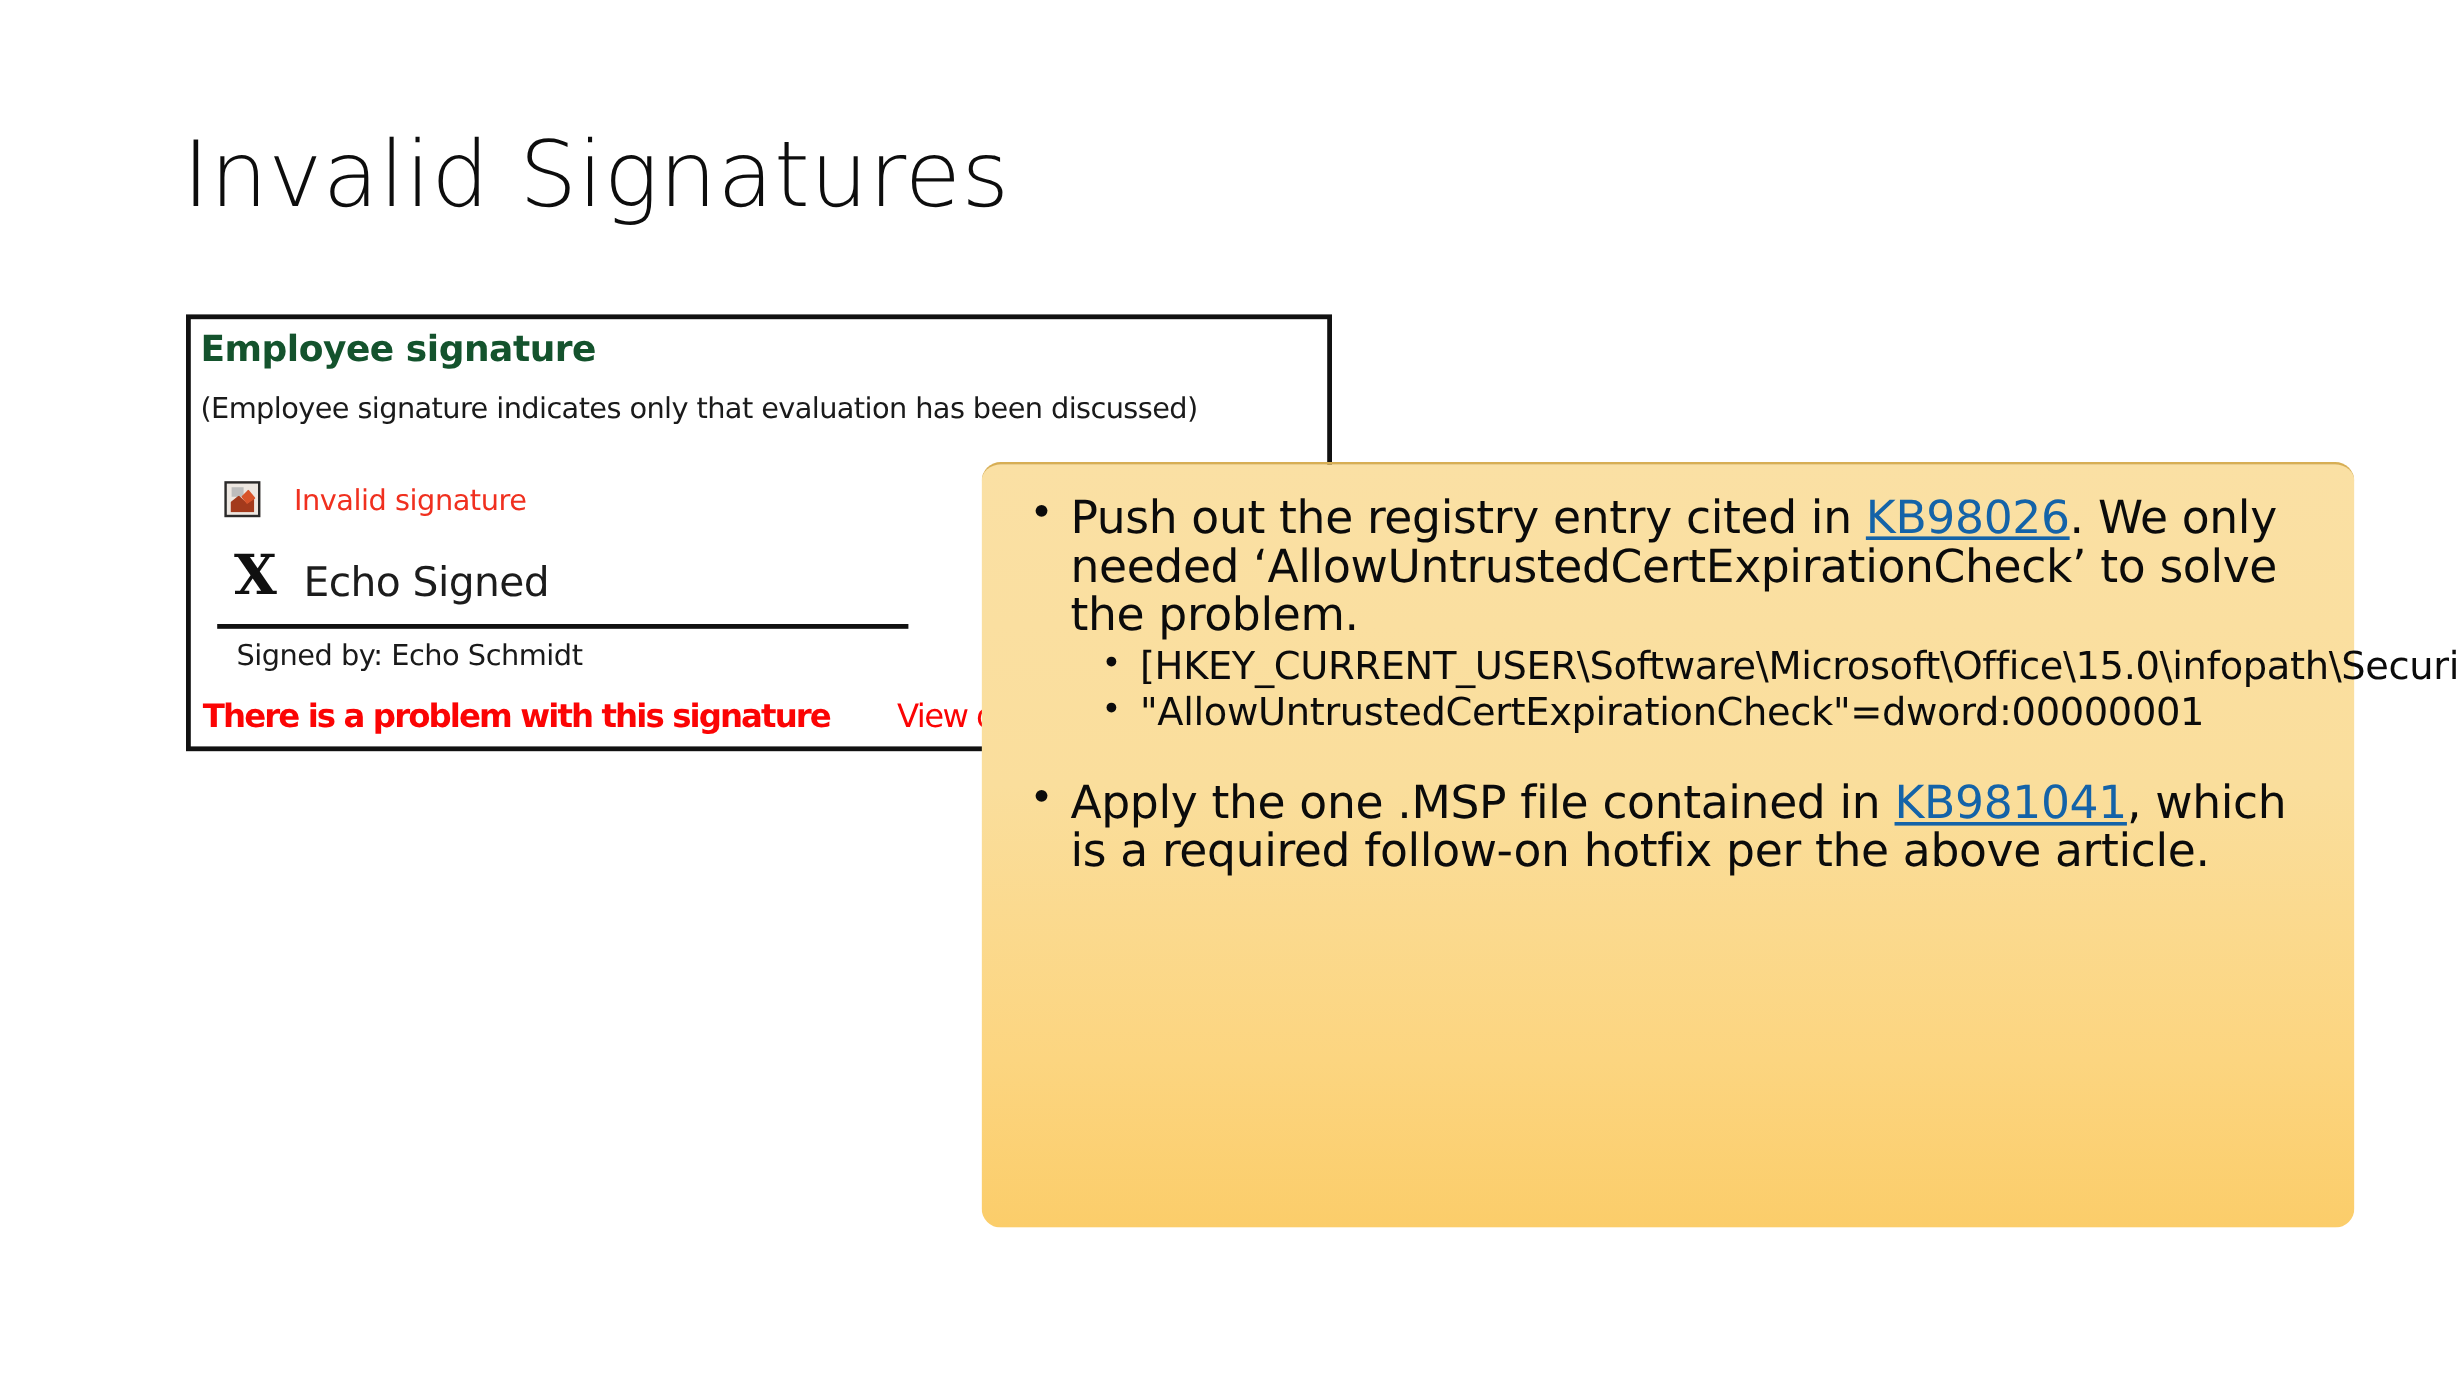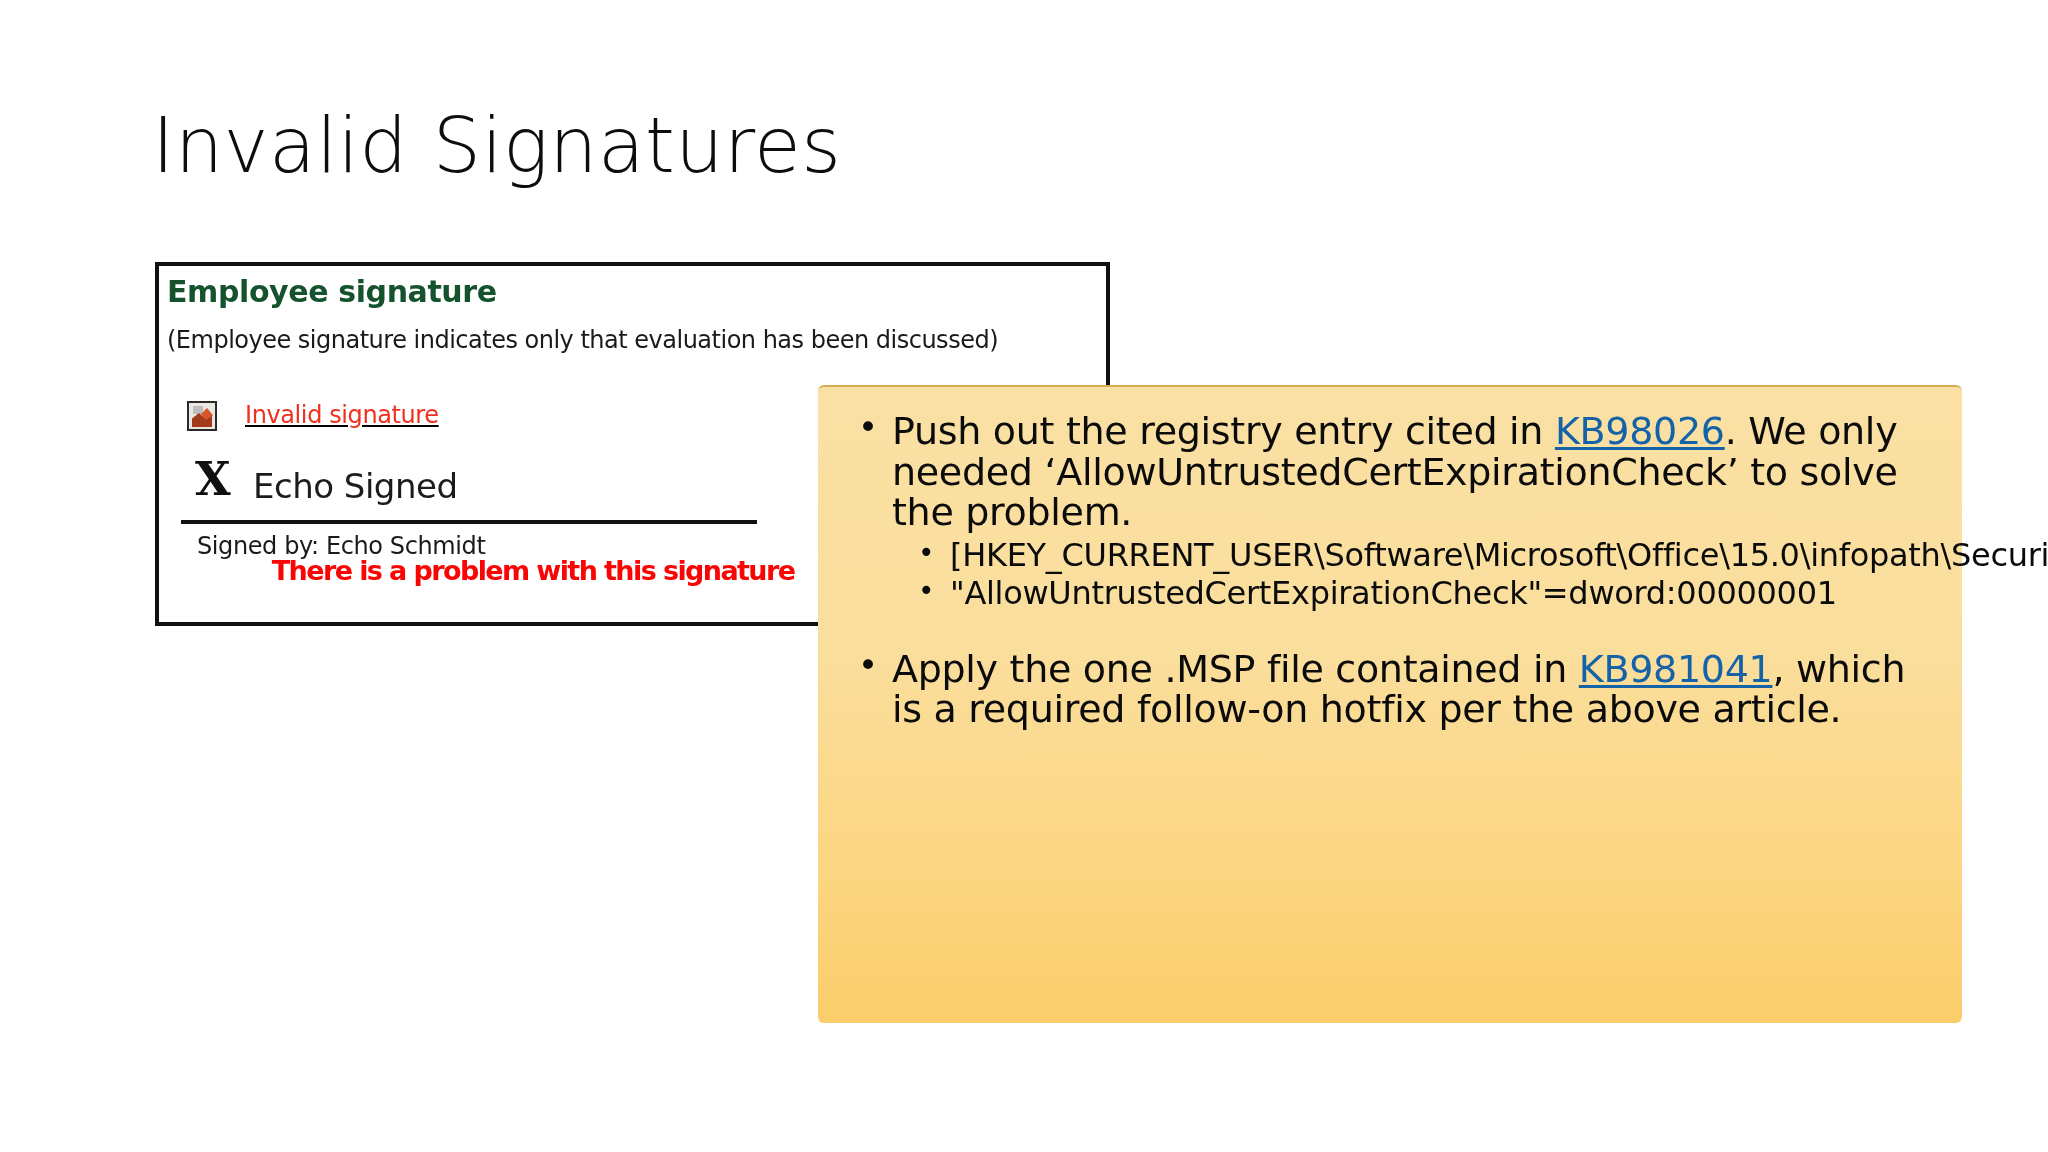--- a/index.html
+++ b/index.html
@@ -59,22 +59,21 @@
     font-weight: normal;
     color: #1a1a1a;
     letter-spacing: -0.5px;
     white-space: nowrap;
   }
   .invalid-row {
     position: absolute;
     left: 28px;
     top: 135px;
     display: flex;
-    align-items: flex-start;
-    text-decoration: underline;
+    align-items: flex-end;
   }
   .invalid-thumb {
     width: 30px;
     height: 30px;
     border: 2px solid #2a2a2a;
     background: #ede7e1;
     position: relative;
     box-sizing: border-box;
     overflow: hidden;
   }
@@ -144,25 +143,24 @@
     top: 266px;
     font-size: 24px;
     color: #1a1a1a;
     letter-spacing: -0.4px;
     white-space: nowrap;
     margin-left: 12px;
   }
   .problem-row {
     position: absolute;
     left: 10px;
-    top: 289px;
+    top: 316px;
     width: 930px;
     display: flex;
     align-items: baseline;
-    justify-content: center;
   }
   .problem-text {
     font-size: 27px;
     font-weight: bold;
     color: #fb0404;
     letter-spacing: -1.6px;
     white-space: nowrap;
   }
   .view-details {
     margin-left: 56px;
@@ -172,21 +170,21 @@
     white-space: nowrap;
   }
 
   
   .callout {
     position: absolute;
     left: 818px;
     top: 385px;
     width: 1144px;
     height: 638px;
-    border-radius: 6px;
+    border-radius: 16px;
     background: linear-gradient(180deg, #fae0a4 0%, #fade9c 42%, #fcd580 78%, #fbcd6a 100%);
     border-top: 2px solid #d7ae54;
     box-sizing: border-box;
     padding: 24px 40px 24px 32px;
     font-family: "DejaVu Sans", sans-serif;
   }
   .callout ul {
     list-style: none;
     margin: 0;
     padding: 0;

